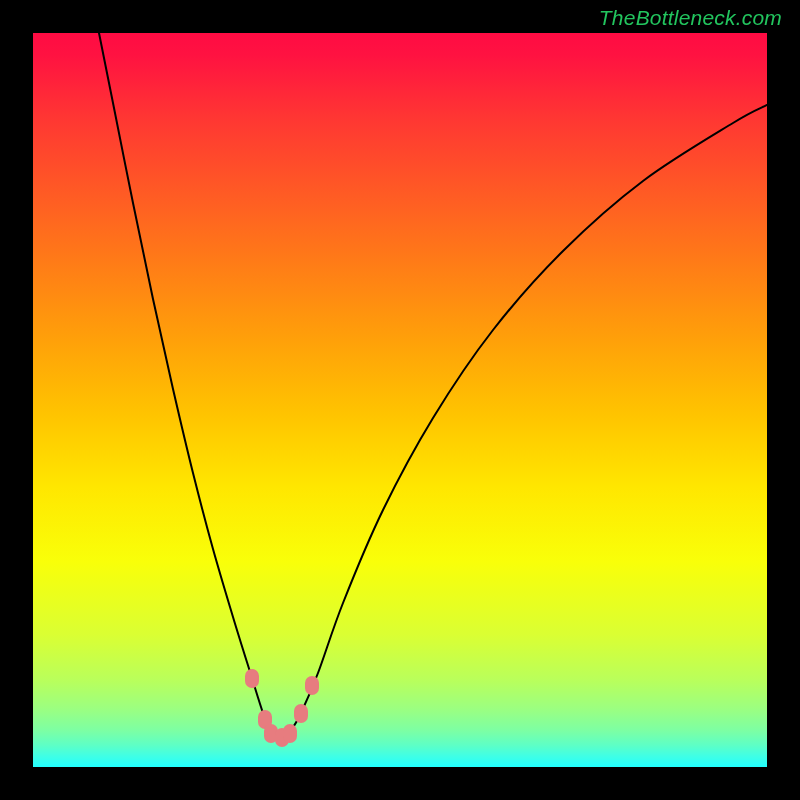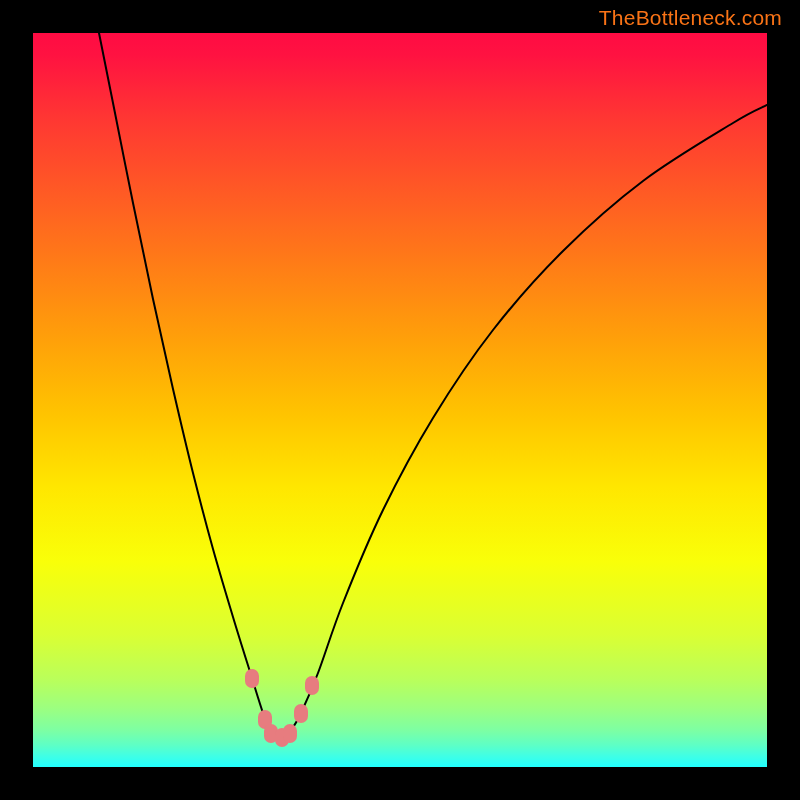--- a/index.html
+++ b/index.html
@@ -36,22 +36,23 @@
   .curve {
     position: absolute;
     left: 0; top: 0;
     width: 734px; height: 734px;
   }
   .watermark {
     position: absolute;
     top: 6px; right: 18px;
     font-family: Arial, Helvetica, sans-serif;
     font-size: 21px;
-    color: #f97316;
+    color: #22c55e;
     letter-spacing: 0.2px;
+    font-style: italic;
   }
 </style>
 </head>
 <body>
 
 <div class="frame">
   <div class="plot-area">
     <svg class="curve" viewBox="0 0 734 734">
       <path id="curve-path" d="M 66 0 C 68.3 11.7 74.3 41.7 80.0 70.0 C 85.7 98.3 93.3 137.3 100.0 170.0 C 106.7 202.7 113.3 235.0 120.0 266.0 C 126.7 297.0 133.3 327.0 140.0 356.0 C 146.7 385.0 153.3 413.3 160.0 440.0 C 166.7 466.7 173.3 492.0 180.0 516.0 C 186.7 540.0 193.7 563.0 200.0 584.0 C 206.3 605.0 213.0 626.0 218.0 642.0 C 223.0 658.0 226.8 670.8 230.0 680.0 C 233.2 689.2 234.8 693.2 237.0 697.0 C 239.2 700.8 240.8 702.0 243.0 703.0 C 245.2 704.0 247.5 704.0 250.0 703.0 C 252.5 702.0 255.0 700.8 258.0 697.0 C 261.0 693.2 263.5 689.5 268.0 680.0 C 272.5 670.5 278.0 658.3 285.0 640.0 C 292.0 621.7 299.2 597.2 310.0 570.0 C 320.8 542.8 335.0 507.8 350.0 477.0 C 365.0 446.2 381.7 415.0 400.0 385.0 C 418.3 355.0 438.3 324.8 460.0 297.0 C 481.7 269.2 505.0 242.8 530.0 218.0 C 555.0 193.2 581.7 169.3 610.0 148.0 C 638.3 126.7 679.3 102.7 700.0 90.0 C 720.7 77.3 728.3 75.0 734.0 72.0 " fill="none" stroke="#000" stroke-width="2" stroke-linecap="round" stroke-linejoin="round"></path>
       <g id="markers">

